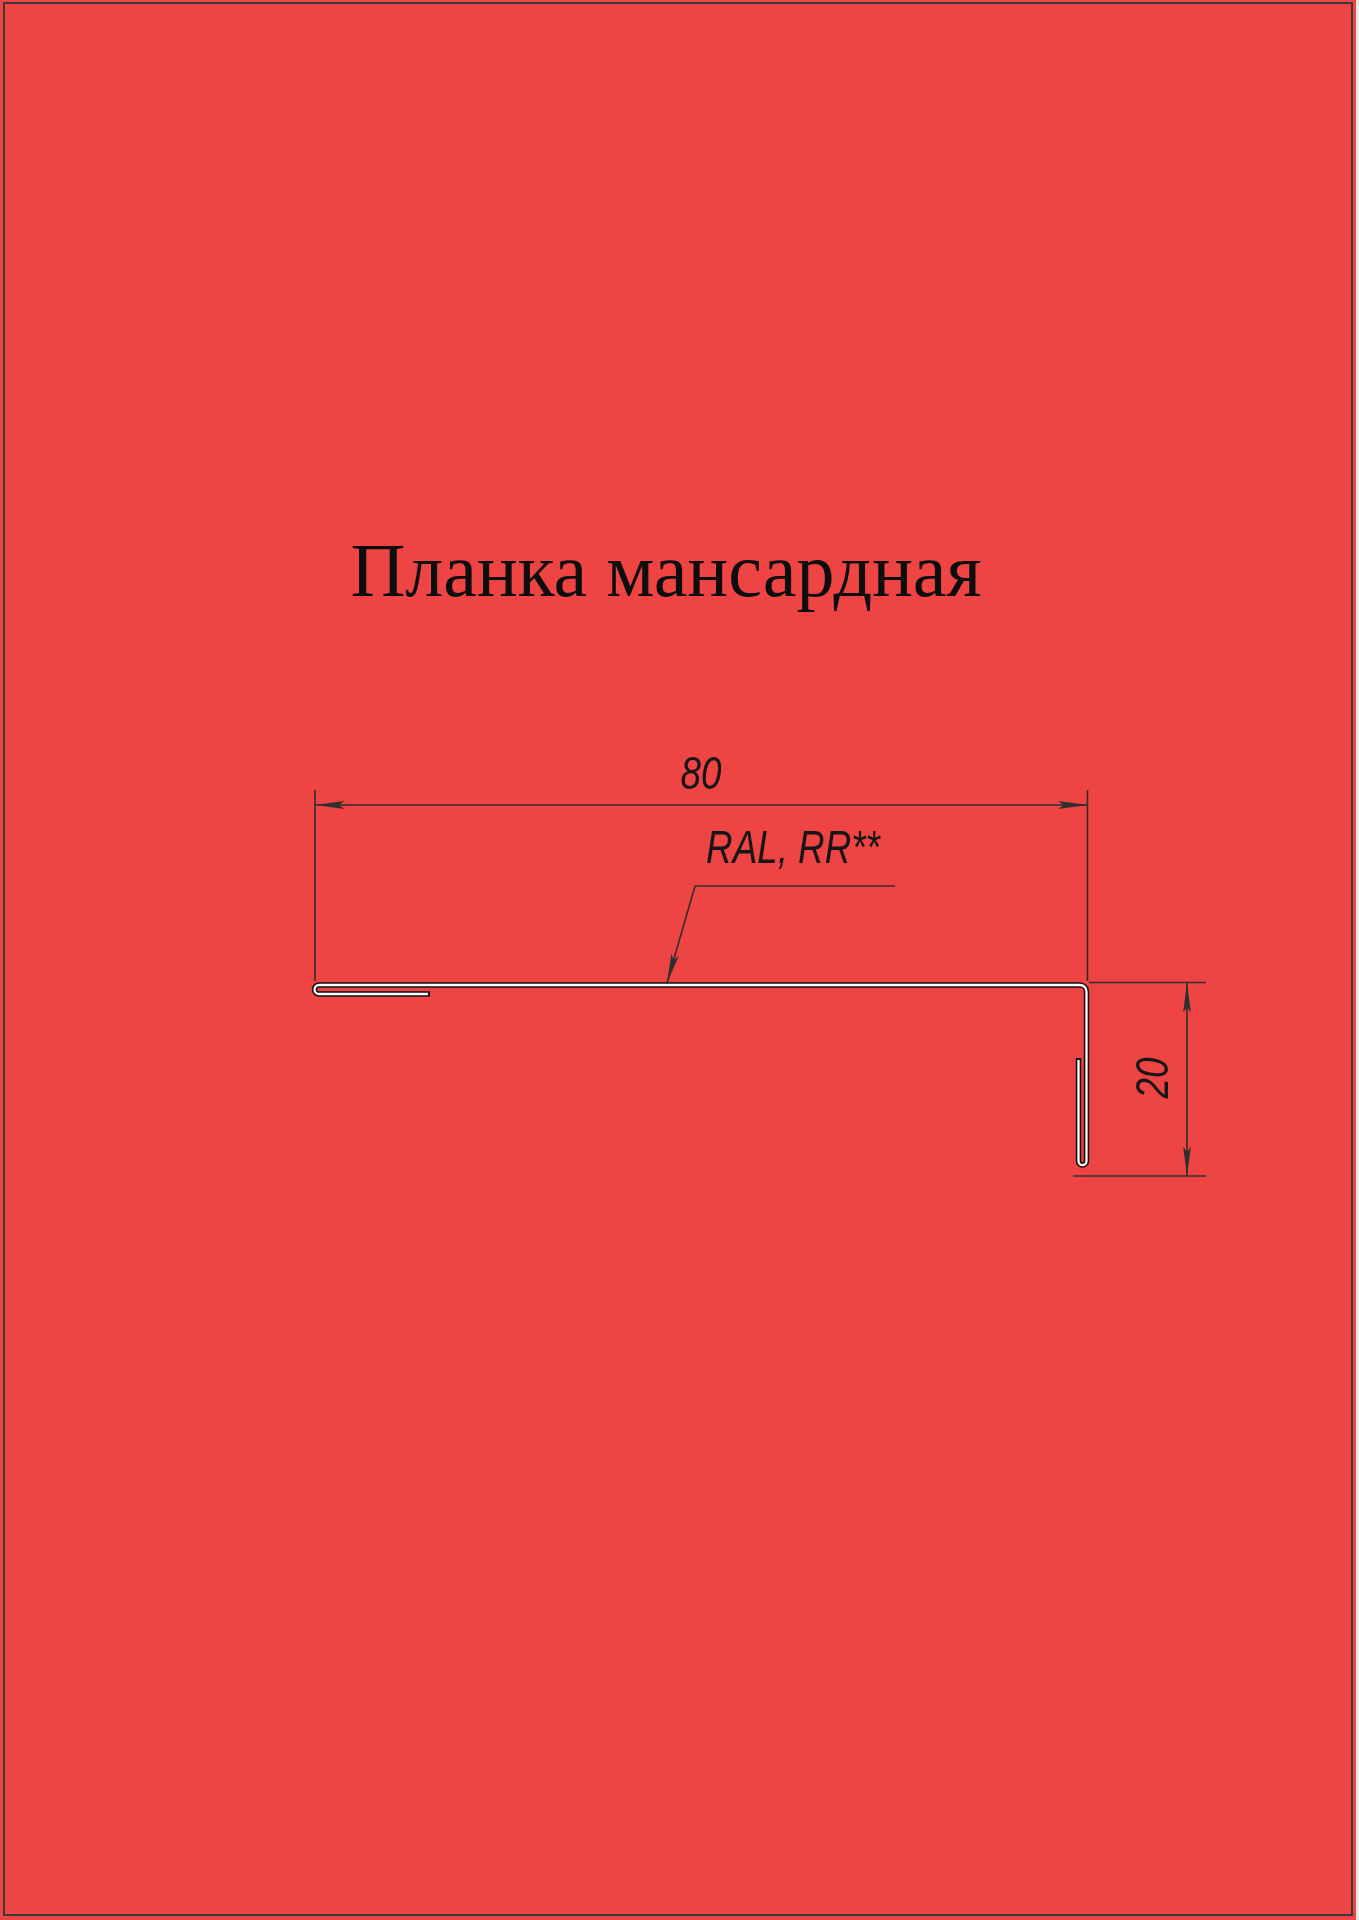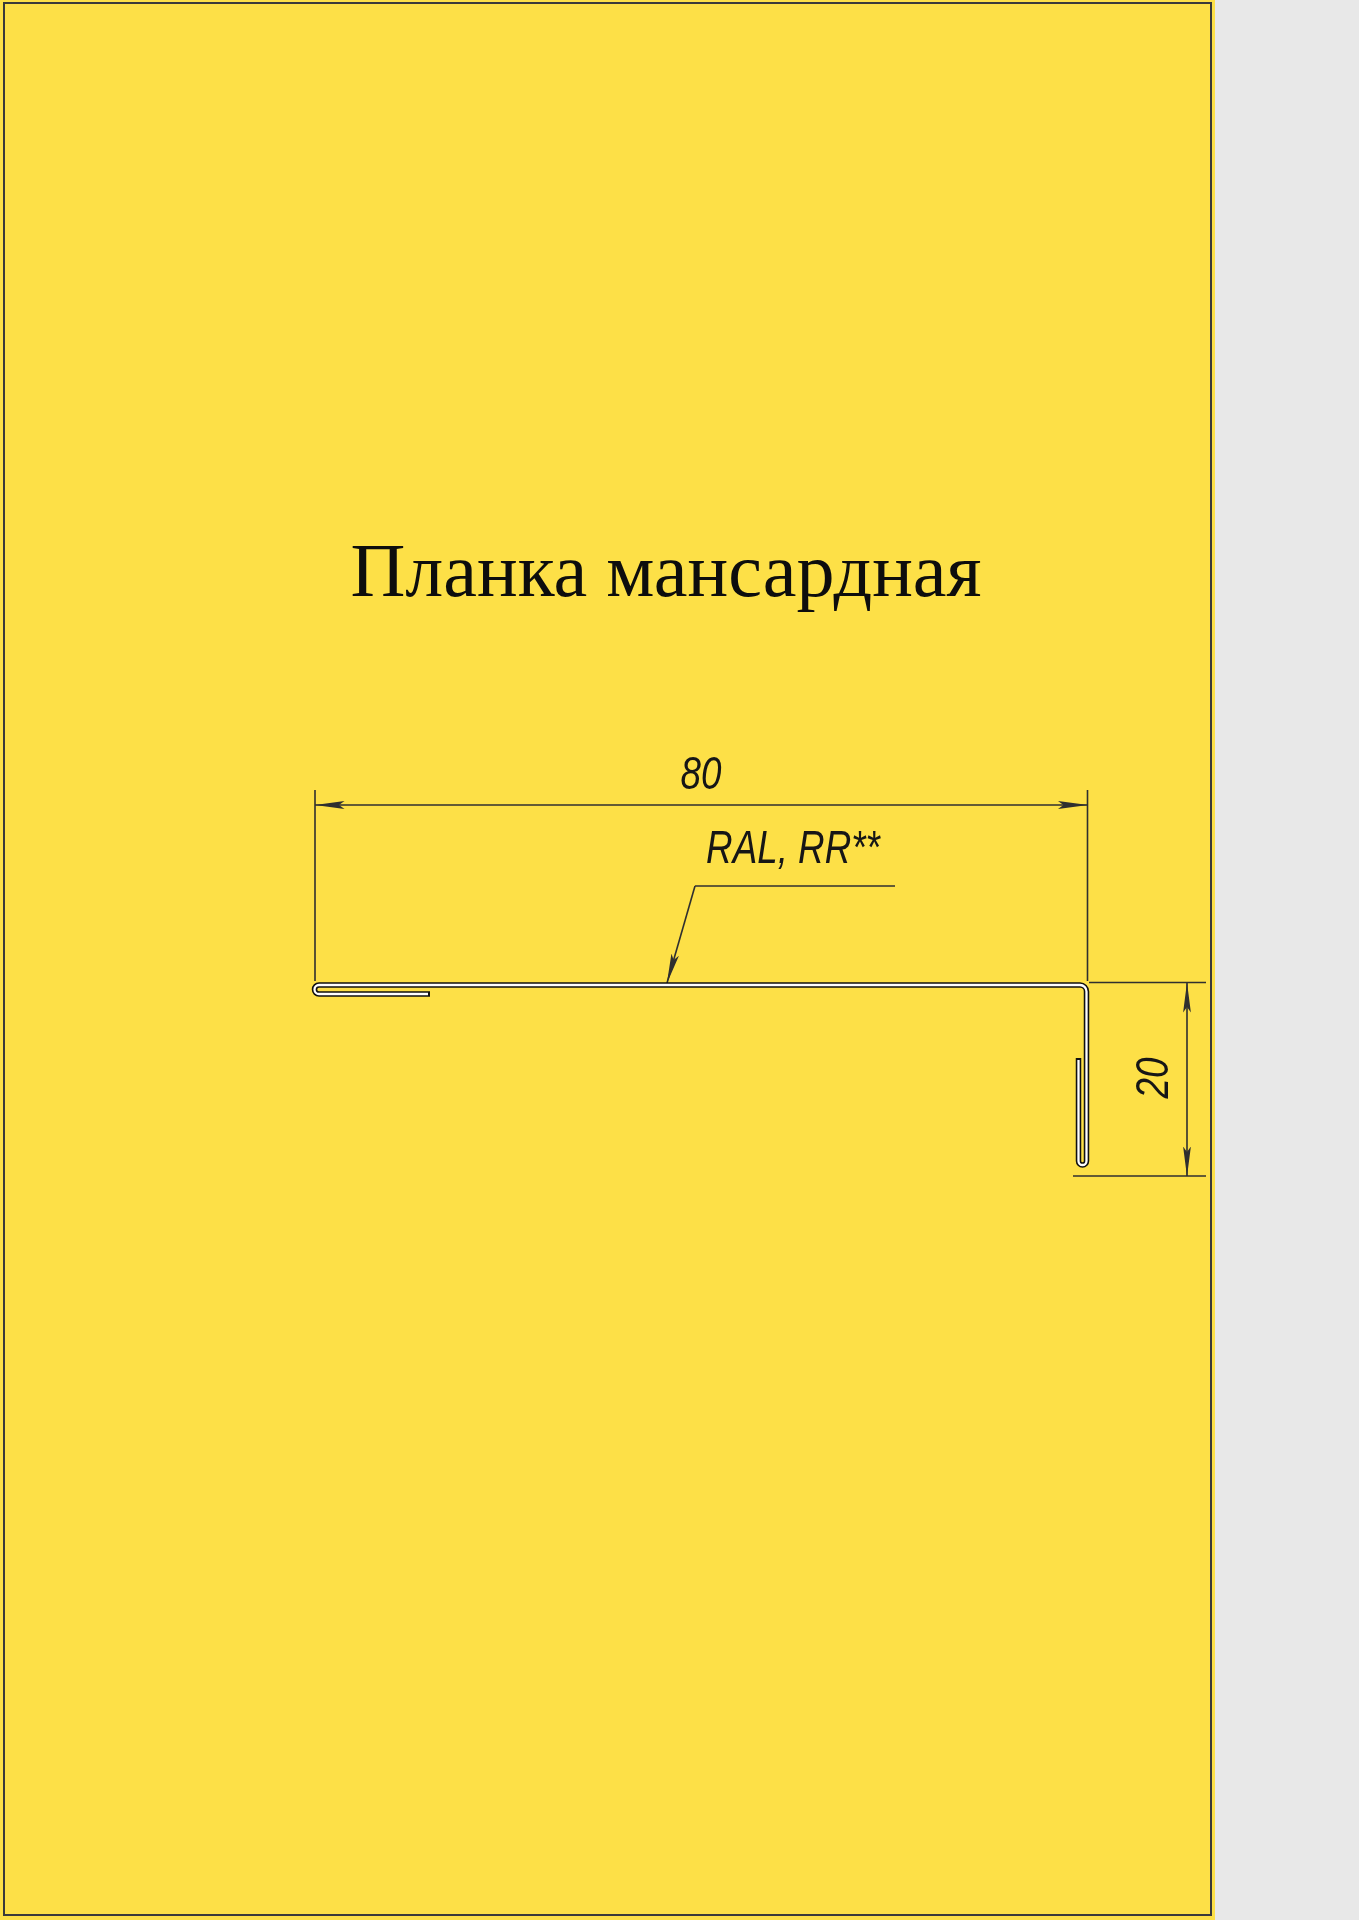--- a/index.html
+++ b/index.html
@@ -1,19 +1,19 @@
 <!DOCTYPE html>
 <html><head>
 <meta charset="utf-8">
 <style>
   html,body{margin:0;padding:0;background:#e8e8e8;}
   .page{
     position:relative;
-    width:1215px;height:1920px;
-    background:#fde047;
+    width:1356px;height:1920px;
+    background:#ef4444;
     overflow:hidden;
     font-family:"Liberation Sans", sans-serif;
   }
   .frame{
     position:absolute;
     left:3px;top:2px;right:3px;bottom:4px;
     border:2px solid #3a3a3a;
     pointer-events:none;
   }
   .drawing-title{

